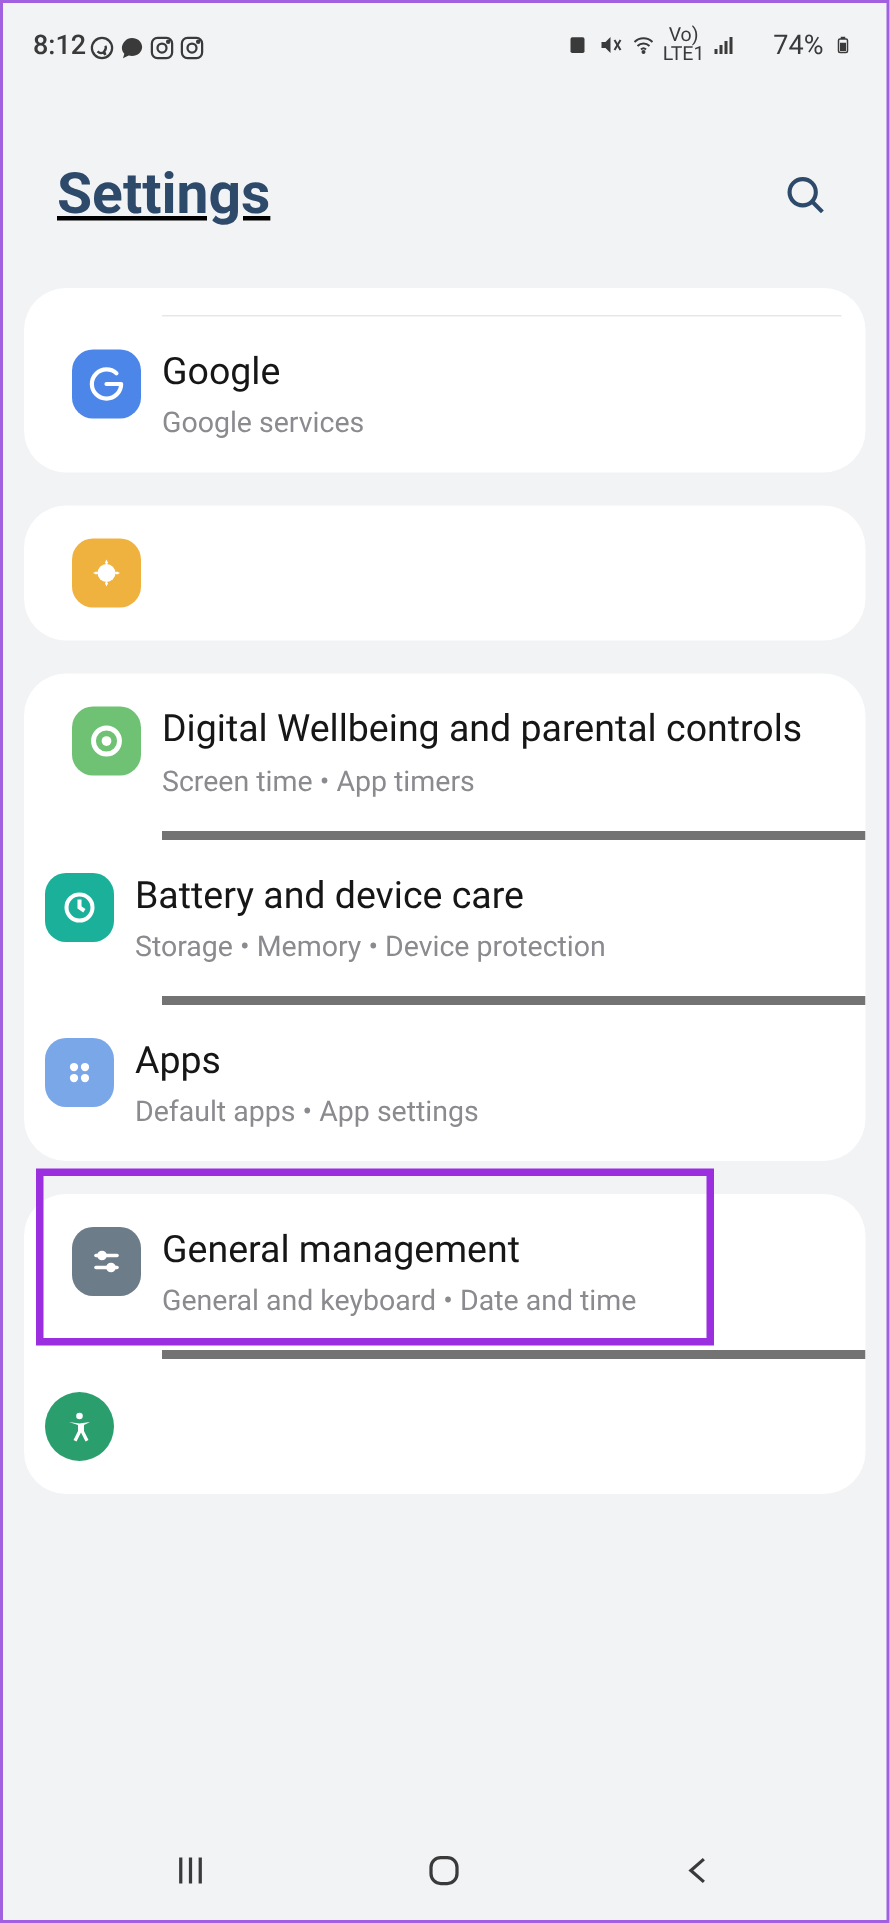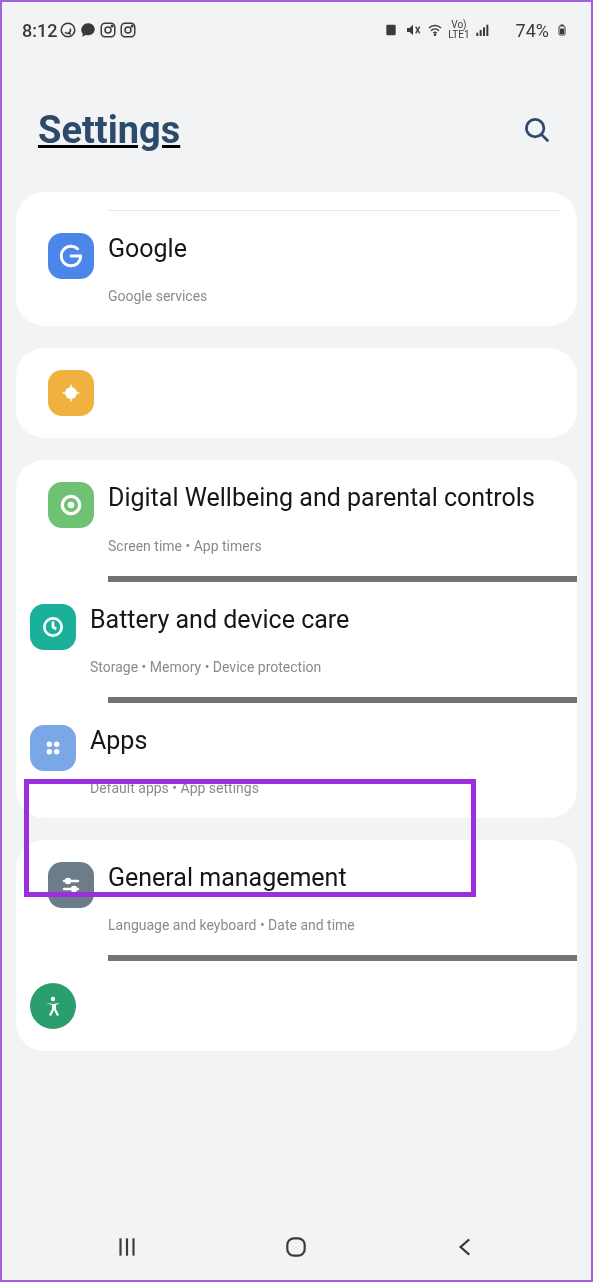--- a/index.html
+++ b/index.html
@@ -15,21 +15,21 @@
   
   .status-bar {
     height: 56px;
     display: flex;
     align-items: center;
     justify-content: space-between;
     padding: 0 20px;
     font-size: 18px;
     color: #3a3a3a;
   }
-  .status-left { display: flex; align-items: center; gap: 2px; }
+  .status-left { display: flex; align-items: flex-end; gap: 2px; }
   .status-right { display: flex; align-items: center; gap: 4px; font-size: 15px; }
   .status-right .bat-pct { font-size: 18px; margin-left: 20px;}
   .st-icon { width: 18px; height: 18px; display:inline-flex; align-items:center; justify-content:center;}
   
   .header {
     display: flex;
     align-items: center;
     justify-content: space-between;
     padding: 50px 36px 40px 36px;
     text-decoration: underline;
@@ -65,21 +65,21 @@
     display:flex; justify-content:center; align-items:center;
     flex-shrink:0;
   }
   .ic {
     width: 46px; height: 46px; border-radius: 14px;
     display:flex; align-items:center; justify-content:center;
     color:#fff; font-weight:700;
   }
   .row-text { flex:1; min-width:0;}
   .row-title { font-size: 25px; color:#161616; line-height:1.25; }
-  .row-sub { font-size: 14px; color:#8a8a8f; margin-top:24px; }
+  .row-sub { font-size: 19px; color:#8a8a8f; margin-top:6px; }
   .highlight {
     position:absolute;
     border: 5px solid #9b2fe0;
     pointer-events:none;
   }
   
   .navbar {
     position:absolute;
     bottom:0; left:0; right:0;
     height: 66px;
@@ -145,21 +145,21 @@
         </svg>
     </span>
     <span class="st-icon">
       <svg viewBox="0 0 24 24" width="16" height="16" fill="none" stroke="#3a3a3a" stroke-width="2">
           <path d="M3 9c5-5 13-5 18 0"></path>
           <path d="M6 13c3.5-3.5 8.5-3.5 12 0"></path>
           <path d="M9.5 16.5c1.5-1.5 3.5-1.5 5 0"></path>
           <circle cx="12" cy="19" r="1" fill="#3a3a3a"></circle>
         </svg>
     </span>
-    <span style="font-size:10px; line-height:1; text-align:center;">Vo)<br>LTE1</span>
+    <span style="font-size:13px; line-height:1; text-align:center;">Vo)<br>LTE1</span>
     <span class="st-icon">
       <svg viewBox="0 0 24 24" width="16" height="16" fill="#3a3a3a">
           <rect x="2" y="16" width="3" height="5"></rect>
           <rect x="7" y="12" width="3" height="9"></rect>
           <rect x="12" y="8" width="3" height="13"></rect>
           <rect x="17" y="4" width="3" height="17"></rect>
         </svg>
     </span>
     <span class="bat-pct">74%</span>
     <span class="st-icon">
@@ -265,21 +265,21 @@
         <svg viewBox="0 0 24 24" width="24" height="24" fill="none" stroke="#fff" stroke-width="2.4" stroke-linecap="round">
             <line x1="5" y1="8" x2="19" y2="8"></line>
             <circle cx="9" cy="8" r="2" fill="#fff"></circle>
             <line x1="5" y1="16" x2="19" y2="16"></line>
             <circle cx="15" cy="16" r="2" fill="#fff"></circle>
           </svg>
       </div>
     </div>
     <div class="row-text">
       <div class="row-title">General management</div>
-      <div class="row-sub">Language and keyboard  •  Date and time</div>
+      <div class="row-sub">General and keyboard  •  Date and time</div>
     </div>
   </div>
   <div class="row">
     <div class="row-icon-wrap">
       <div class="ic" style="background:#2b9e6e; border-radius:50%;">
         <svg viewBox="0 0 24 24" width="24" height="24" fill="#fff">
             <circle cx="12" cy="5" r="2.2"></circle>
             <path d="M5 9l7 1 7-1-4 2v4l3 6-2 1-3-6-3 6-2-1 3-6v-4z"></path>
           </svg>
       </div>

